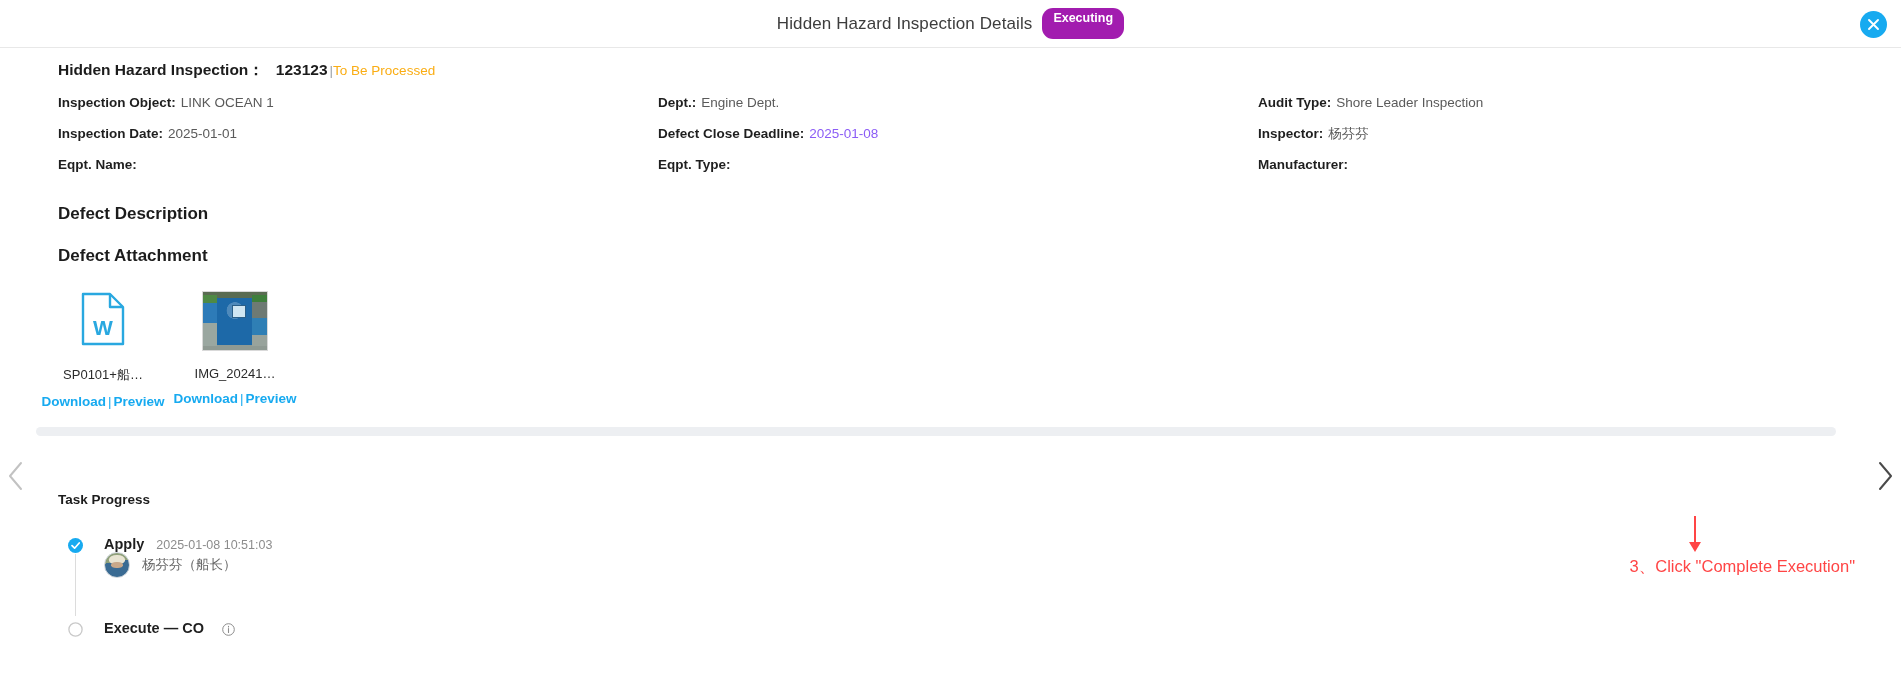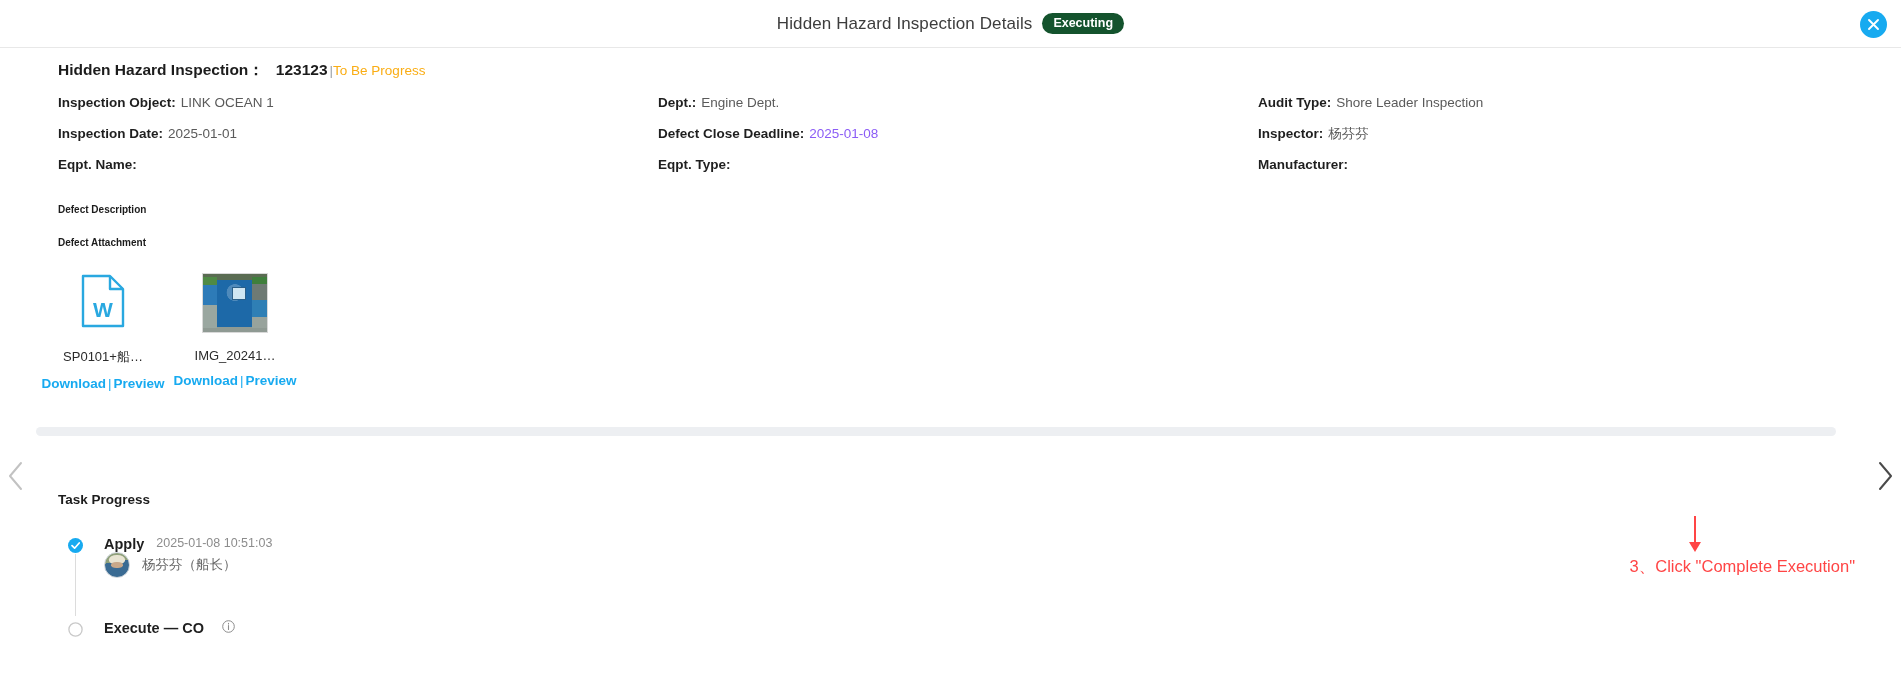--- a/index.html
+++ b/index.html
@@ -15,22 +15,22 @@
 
   
   .titlebar {
     position: absolute; top: 0; left: 0; width: 1901px; height: 48px;
     border-bottom: 1px solid #e8e8e8;
     display: flex; align-items: center; justify-content: center;
   }
   .titlebar-inner { display: flex; align-items: center; gap: 10px; }
   .title-text { font-size: 17px; color: #3d3d3d; letter-spacing: .1px; }
   .status-pill {
-    background: #14532d; color: #fff; font-size: 12.5px; font-weight: bold;
-    padding: 4px 11px 5px; border-radius: 11px; line-height: 1;
+    background: #a21caf; color: #fff; font-size: 12.5px; font-weight: bold;
+    padding: 4px 11px 15px; border-radius: 11px; line-height: 1;
   }
   .close-btn {
     position: absolute; top: 11px; right: 14px;
     width: 27px; height: 27px; border-radius: 50%;
     background: #17aaf0; display: flex; align-items: center; justify-content: center;
     cursor: pointer;
   }
   .close-btn svg { display: block; }
 
   
@@ -46,21 +46,21 @@
   .info-grid {
     margin: 14px 0 0 58px; width: 1790px;
     display: grid; grid-template-columns: 600px 600px 1fr; row-gap: 15px;
   }
   .cell { font-size: 13.5px; line-height: 1.2; white-space: nowrap; }
   .cell .k { font-weight: bold; color: #1f1f1f; }
   .cell .v { color: #5a5a5a; margin-left: 5px; }
   .cell .v.warn { color: #8b5cf6; }
 
   .section-title {
-    margin-left: 58px; font-size: 10px; font-weight: bold; color: #1c1c1c;
+    margin-left: 58px; font-size: 17px; font-weight: bold; color: #1c1c1c;
   }
   #defect-desc-title { margin-top: 30px; }
   #defect-att-title { margin-top: 22px; }
 
   
   .attachments { margin: 22px 0 0 58px; display: flex; gap: 42px; }
   .att { width: 90px; display: flex; flex-direction: column; align-items: center; }
   .att-thumb { width: 76px; height: 66px; display: flex; align-items: center; justify-content: center; }
   .att-name { margin-top: 12px; font-size: 13px; color: #2b2b2b; max-width: 100px;
               overflow: hidden; text-overflow: ellipsis; white-space: nowrap; text-align: center; }
@@ -113,21 +113,21 @@
   .annotation {
     position: absolute; top: 556px; right: 46px; color: #ff4545;
     font-size: 16.5px; white-space: nowrap;
   }
   .anno-arrow { position: absolute; top: 516px; right: 198px; }
 
   .timeline { position: absolute; top: 536px; left: 68px; }
   .tl-row { position: relative; padding-left: 36px; }
   .tl-dot { position: absolute; left: 0; top: 2px; width: 15px; height: 15px; }
   .tl-line { position: absolute; left: 7px; top: 18px; width: 1px; height: 62px; background: #dcdcdc; }
-  .tl-head { display: flex; align-items: flex-start; gap: 12px; }
+  .tl-head { display: flex; align-items: flex-end; gap: 12px; }
   .tl-name { font-size: 14.5px; font-weight: bold; color: #1f1f1f; }
   .tl-time { font-size: 12.5px; color: #8c8c8c; }
   .tl-person { display: flex; align-items: center; gap: 12px; }
   .avatar {
     width: 26px; height: 26px; border-radius: 50%; overflow: hidden; position: relative;
     background: linear-gradient(170deg,#8fa07a 0 38%, #3a6b93 38% 100%);
     border: 1px solid #cfd6dc;
   }
   .avatar::before { content:""; position:absolute; left:18%; top:8%; width:64%; height:36%;
       background:#e8e4d2; border-radius:50% 50% 40% 40%; }
@@ -155,21 +155,21 @@
         </svg>
     </span>
   </div>
 
   <div class="content">
 
     <div class="headline">
       <span>Hidden Hazard Inspection：</span>
       <span class="code">123123</span>
       <span class="sub">|</span>
-      <span class="pending">To Be Progress</span>
+      <span class="pending">To Be Processed</span>
     </div>
 
     <div class="info-grid">
       <div class="cell">
         <span class="k">Inspection Object:</span><span class="v">LINK OCEAN 1</span>
       </div>
       <div class="cell">
         <span class="k">Dept.:</span><span class="v">Engine Dept.</span>
       </div>
       <div class="cell">

